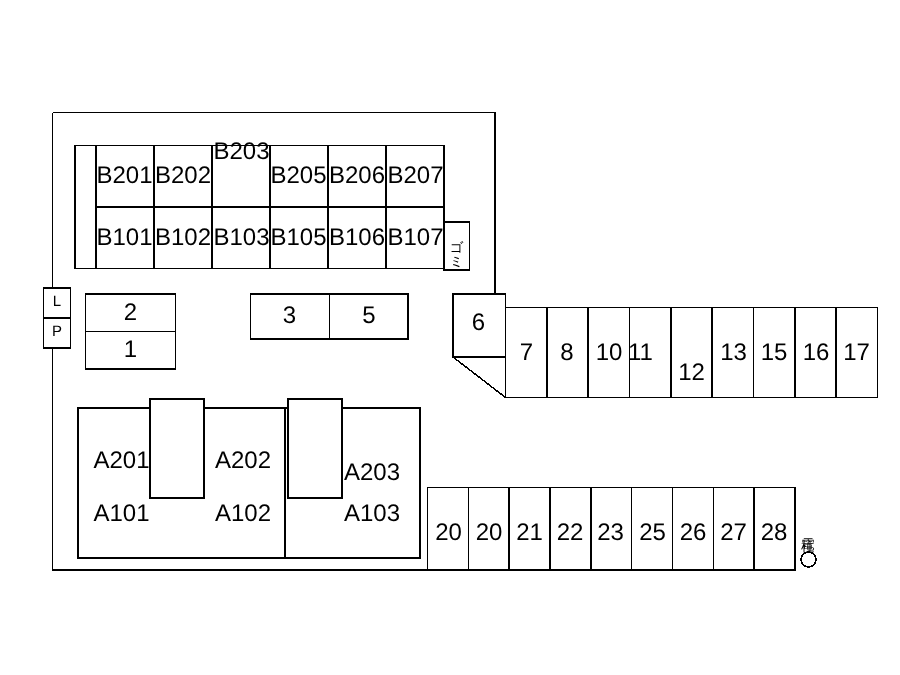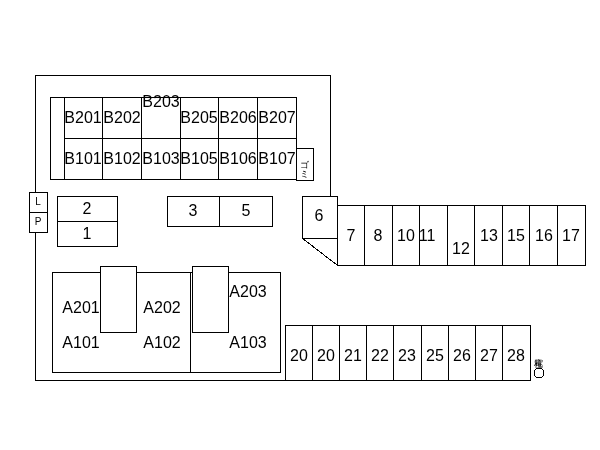--- a/index.html
+++ b/index.html
@@ -121,21 +121,21 @@
   <div class="lbl" style="left:406px;top:236px">10</div>
   <div class="lbl" style="left:427px;top:236px">11</div>
   <div class="lbl" style="left:461px;top:249px">12</div>
   <div class="lbl" style="left:489px;top:236px">13</div>
   <div class="lbl" style="left:516px;top:236px">15</div>
   <div class="lbl" style="left:544px;top:236px">16</div>
   <div class="lbl" style="left:571px;top:236px">17</div>
 
   <div class="lbl" style="left:81px;top:308px">A201</div>
   <div class="lbl" style="left:162px;top:308px">A202</div>
-  <div class="lbl" style="left:248px;top:292px">A203</div>
+  <div class="lbl" style="left:248px;top:316px">A203</div>
   <div class="lbl" style="left:81px;top:343px">A101</div>
   <div class="lbl" style="left:162px;top:343px">A102</div>
   <div class="lbl" style="left:248px;top:343px">A103</div>
 
   <div class="lbl" style="left:299px;top:356px">20</div>
   <div class="lbl" style="left:326px;top:356px">20</div>
   <div class="lbl" style="left:353px;top:356px">21</div>
   <div class="lbl" style="left:380px;top:356px">22</div>
   <div class="lbl" style="left:407px;top:356px">23</div>
   <div class="lbl" style="left:435px;top:356px">25</div>

